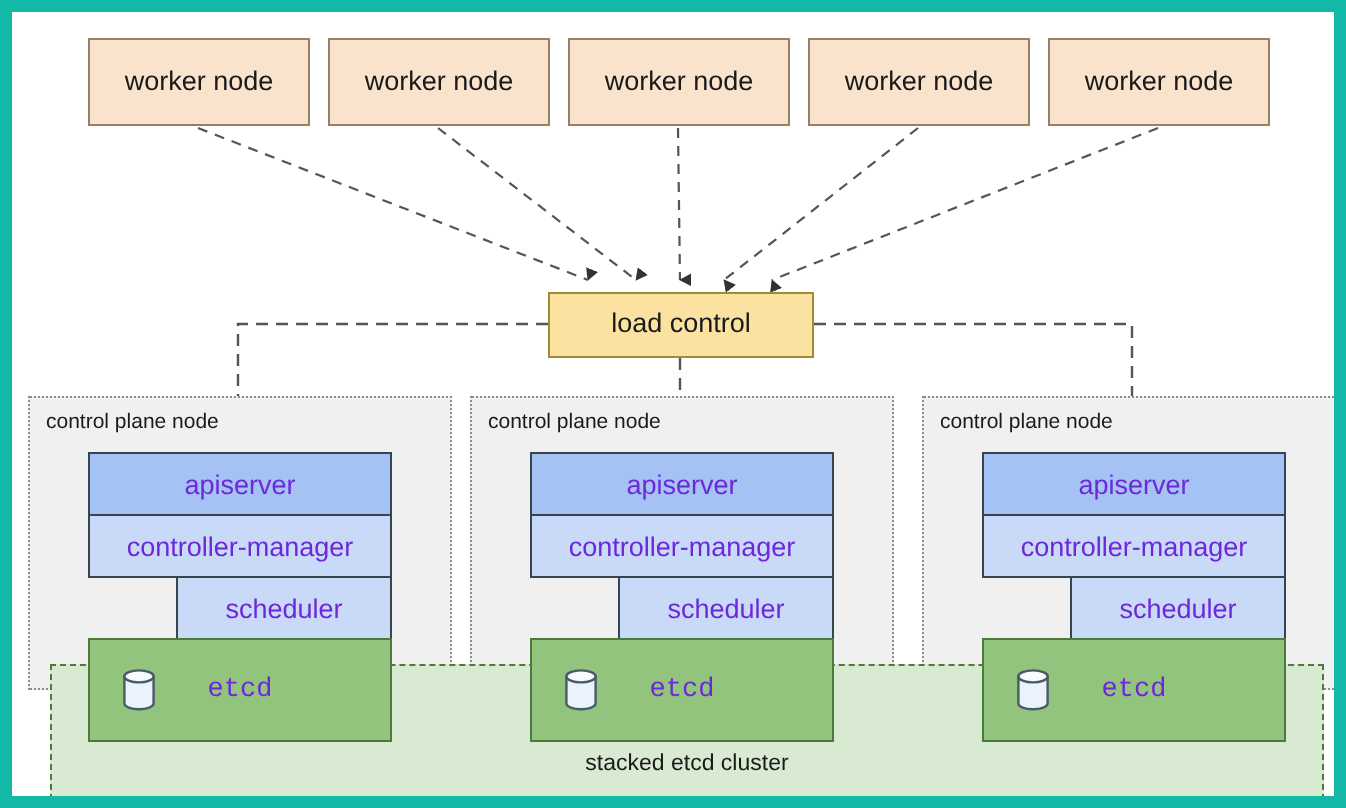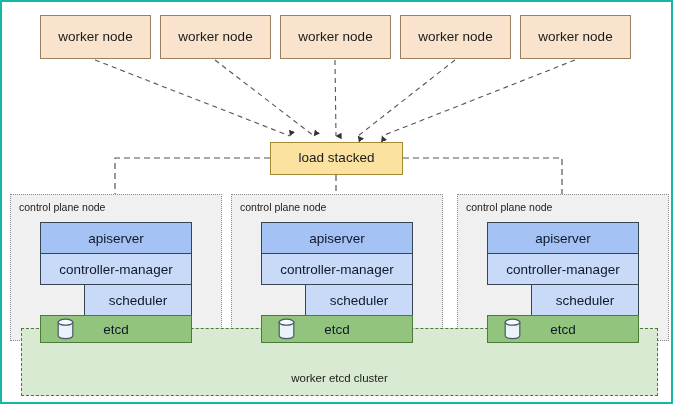--- a/index.html
+++ b/index.html
@@ -5,21 +5,21 @@
   html, body {
     margin: 0;
     padding: 0;
     background: #ffffff;
   }
   #canvas {
     position: relative;
     width: 673px;
     height: 404px;
     background: #ffffff;
-    border: 2px solid #14b8a6;
+    border: 6px solid #14b8a6;
     box-sizing: border-box;
     font-family: "Liberation Sans", sans-serif;
     overflow: hidden;
   }
   #svg-layer {
     position: absolute;
     left: 0;
     top: 0;
     width: 673px;
     height: 404px;
@@ -87,32 +87,33 @@
     box-sizing: border-box;
   }
   .comp {
     position: relative;
     box-sizing: border-box;
     height: 32px;
     display: flex;
     align-items: center;
     justify-content: center;
     font-size: 13.5px;
-    color: #0f172a;
+    color: #6d28d9;
     border: 1px solid #36454f;
     margin-top: -1px;
   }
   .comp:first-child { margin-top: 0; }
   .comp.apiserver           { background: #a4c2f4; }
   .comp.controller-manager  { background: #c9daf8; align-items: center; }
   .comp.scheduler           { background: #c9daf8; margin-left: 44px; }
   .comp.etcd {
     background: #93c47d;
     border: 1px solid #4c7a3a;
-    height: 28px;
+    height: 52px;
+    font-family: Liberation Mono, monospace;
   }
 
   
   .db-icon {
     position: absolute;
     left: 16px;
     top: 50%;
     transform: translateY(-50%);
     width: 17px;
     height: 22px;
@@ -192,35 +193,35 @@
     <span>worker node</span>
   </div>
   <div class="box worker-node" style="left:398px">
     <span>worker node</span>
   </div>
   <div class="box worker-node" style="left:518px">
     <span>worker node</span>
   </div>
 
   <div class="box load-balancer">
-    <span>load stacked</span>
+    <span>load control</span>
   </div>
 
   <div class="cp-region" style="left:8px">
     <span class="cp-region-label">control plane node</span>
   </div>
   <div class="cp-region" style="left:229px">
     <span class="cp-region-label">control plane node</span>
   </div>
   <div class="cp-region" style="left:455px">
     <span class="cp-region-label">control plane node</span>
   </div>
 
   <div class="etcd-cluster-region">
-    <span class="etcd-cluster-label">worker etcd cluster</span>
+    <span class="etcd-cluster-label">stacked etcd cluster</span>
   </div>
 
   <div class="stack" style="left:38px">
     <div class="comp apiserver">
       <span>apiserver</span>
     </div>
     <div class="comp controller-manager">
       <span>controller-manager</span>
     </div>
     <div class="comp scheduler">

